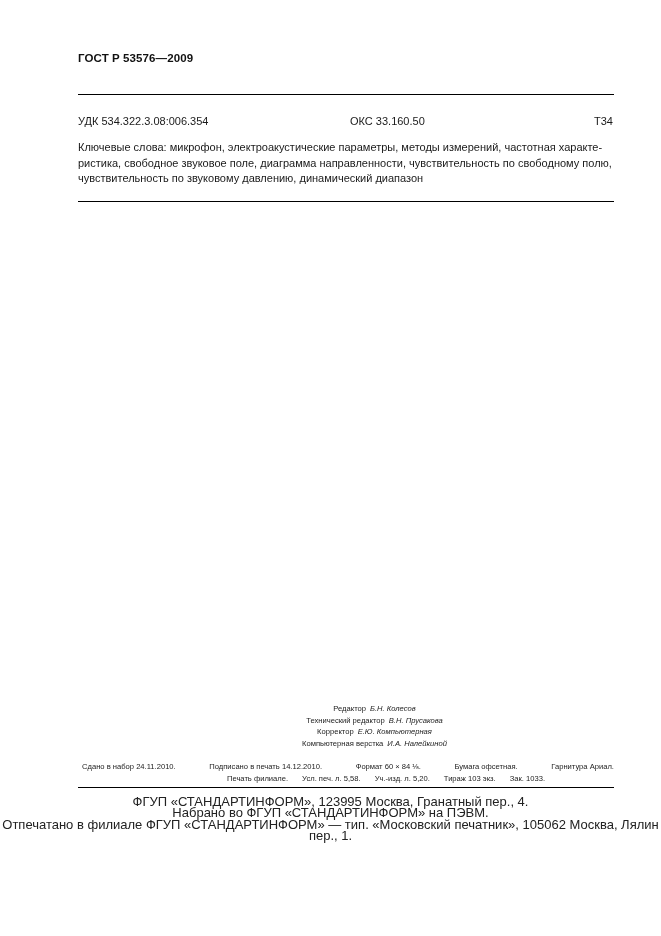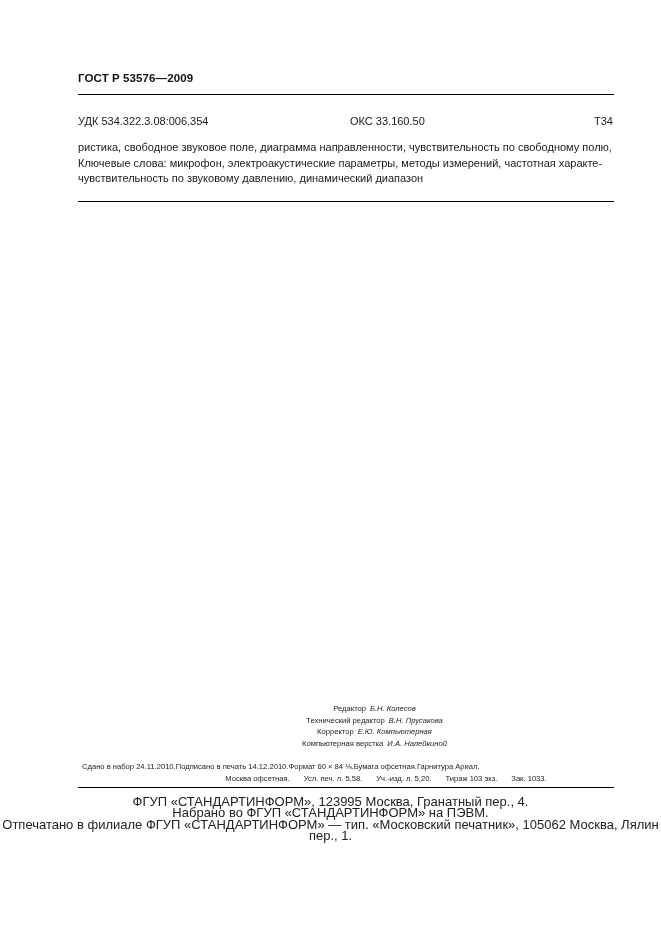--- a/index.html
+++ b/index.html
@@ -18,21 +18,21 @@
     .abs { position: absolute; }
     .rule {
       position: absolute;
       left: 78px;
       width: 536px;
       height: 0;
       border-top: 1.2px solid #000000;
     }
     .doc-id {
       left: 78px;
-      top: 72px;
+      top: 52px;
       font-size: 11.5px;
       font-weight: bold;
       letter-spacing: 0.1px;
     }
     .classif {
       top: 115px;
       font-size: 11px;
       color: #1a1a1a;
     }
     .keywords {
@@ -58,21 +58,21 @@
     .credits .role { }
     .credits .name { font-style: italic; margin-left: 4px; }
     .imprint {
       left: 78px;
       width: 536px;
       top: 761px;
       font-size: 7.6px;
       line-height: 11.5px;
       color: #222222;
     }
-    .imprint .row1 { display: flex; padding-left: 4px; padding-right: 0; }
+    .imprint .row1 { display: flex; justify-content: space-between; padding-left: 4px; padding-right: 0; }
     .imprint .row2 { display: flex; justify-content: center; gap: 14px; padding-left: 80px; }
     .publisher {
       left: 0;
       width: 661px;
       top: 796px;
       text-align: center;
       font-size: 13px;
       line-height: 11.4px;
       color: #222222;
     }
@@ -83,22 +83,22 @@
 
 <div class="abs doc-id">ГОСТ Р 53576—2009</div>
 
 <div class="rule" style="top:94px;"></div>
 
 <div class="abs classif" style="left:78px;">УДК 534.322.3.08:006.354</div>
 <div class="abs classif" style="left:350px;">ОКС 33.160.50</div>
 <div class="abs classif" style="left:594px;">Т34</div>
 
 <div class="abs keywords">
+  <p>Ключевые слова: микрофон, электроакустические параметры, методы измерений, частотная характе-</p>
   <p>ристика, свободное звуковое поле, диаграмма направленности, чувствительность по свободному полю,</p>
-  <p>Ключевые слова: микрофон, электроакустические параметры, методы измерений, частотная характе-</p>
   <p>чувствительность по звуковому давлению, динамический диапазон</p>
 </div>
 
 <div class="rule" style="top:201px;"></div>
 
 <div class="abs credits">
   <div>
     <span class="role">Редактор</span><span class="name">Б.Н. Колесов</span>
   </div>
   <div>
@@ -114,21 +114,21 @@
 
 <div class="abs imprint">
   <div class="row1">
     <span>Сдано в набор 24.11.2010.</span>
     <span>Подписано в печать 14.12.2010.</span>
     <span>Формат 60 × 84 ⅛.</span>
     <span>Бумага офсетная.</span>
     <span>Гарнитура Ариал.</span>
   </div>
   <div class="row2">
-    <span>Москва офсетная.</span>
+    <span>Печать филиале.</span>
     <span>Усл. печ. л. 5,58.</span>
     <span>Уч.-изд. л. 5,20.</span>
     <span>Тираж 103 экз.</span>
     <span>Зак. 1033.</span>
   </div>
 </div>
 
 <div class="rule" style="top:787px;"></div>
 
 <div class="abs publisher">

